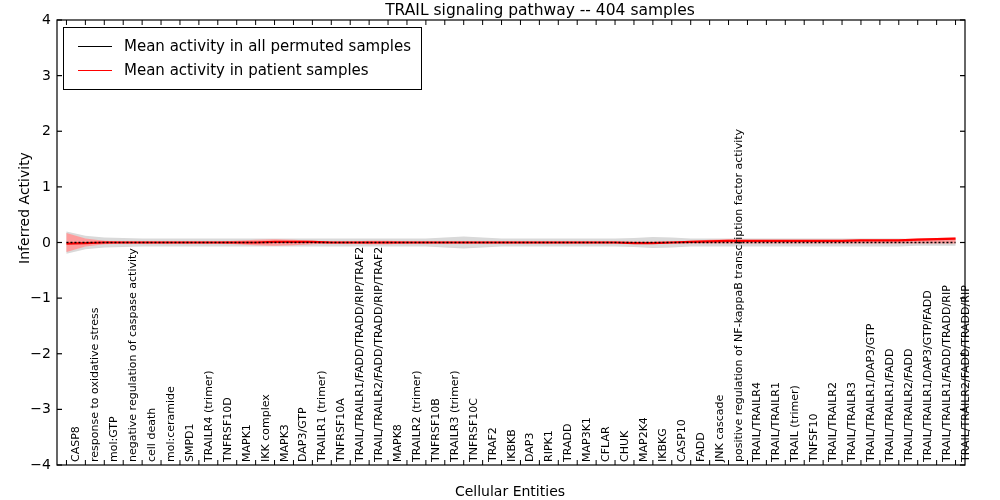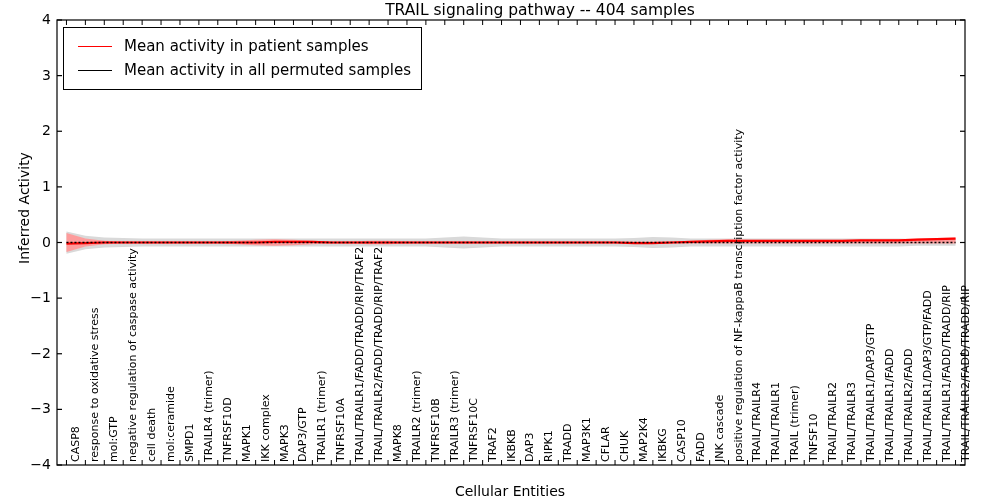--- a/index.html
+++ b/index.html
@@ -228,21 +228,21 @@
       <div class="xtick-lbl" style="left: 864.958px; top: 462px;">TRAIL/TRAILR1/DAP3/GTP</div>
       <div class="xtick-lbl" style="left: 883.875px; top: 462px;">TRAIL/TRAILR1/FADD</div>
       <div class="xtick-lbl" style="left: 902.792px; top: 462px;">TRAIL/TRAILR2/FADD</div>
       <div class="xtick-lbl" style="left: 921.708px; top: 462px;">TRAIL/TRAILR1/DAP3/GTP/FADD</div>
       <div class="xtick-lbl" style="left: 940.625px; top: 462px;">TRAIL/TRAILR1/FADD/TRADD/RIP</div>
       <div class="xtick-lbl" style="left: 959.542px; top: 462px;">TRAIL/TRAILR2/FADD/TRADD/RIP</div>
     </div>
 
   <div id="legend" style="position: absolute; left: 63px; top: 27px; background: rgb(255, 255, 255); border: 1px solid rgb(0, 0, 0); padding: 6px 10px 7px 8px;">
       <div style="display: flex; align-items: center; height: 24px;">
+        <span style="display: inline-block; width: 34px; height: 0px; border-top: 1.6px solid rgb(0, 0, 0); margin: 0px 12px 0px 6px;"></span>
+        <span style="font-size: 15px;">Mean activity in all permuted samples</span>
+      </div>
+      <div style="display: flex; align-items: center; height: 24px;">
         <span style="display: inline-block; width: 34px; height: 0px; border-top: 1.6px solid rgb(255, 0, 0); margin: 0px 12px 0px 6px;"></span>
         <span style="font-size: 15px;">Mean activity in patient samples</span>
       </div>
-      <div style="display: flex; align-items: center; height: 24px;">
-        <span style="display: inline-block; width: 34px; height: 0px; border-top: 1.6px solid rgb(0, 0, 0); margin: 0px 12px 0px 6px;"></span>
-        <span style="font-size: 15px;">Mean activity in all permuted samples</span>
-      </div>
     </div>
 </div>
 
 </body></html>

